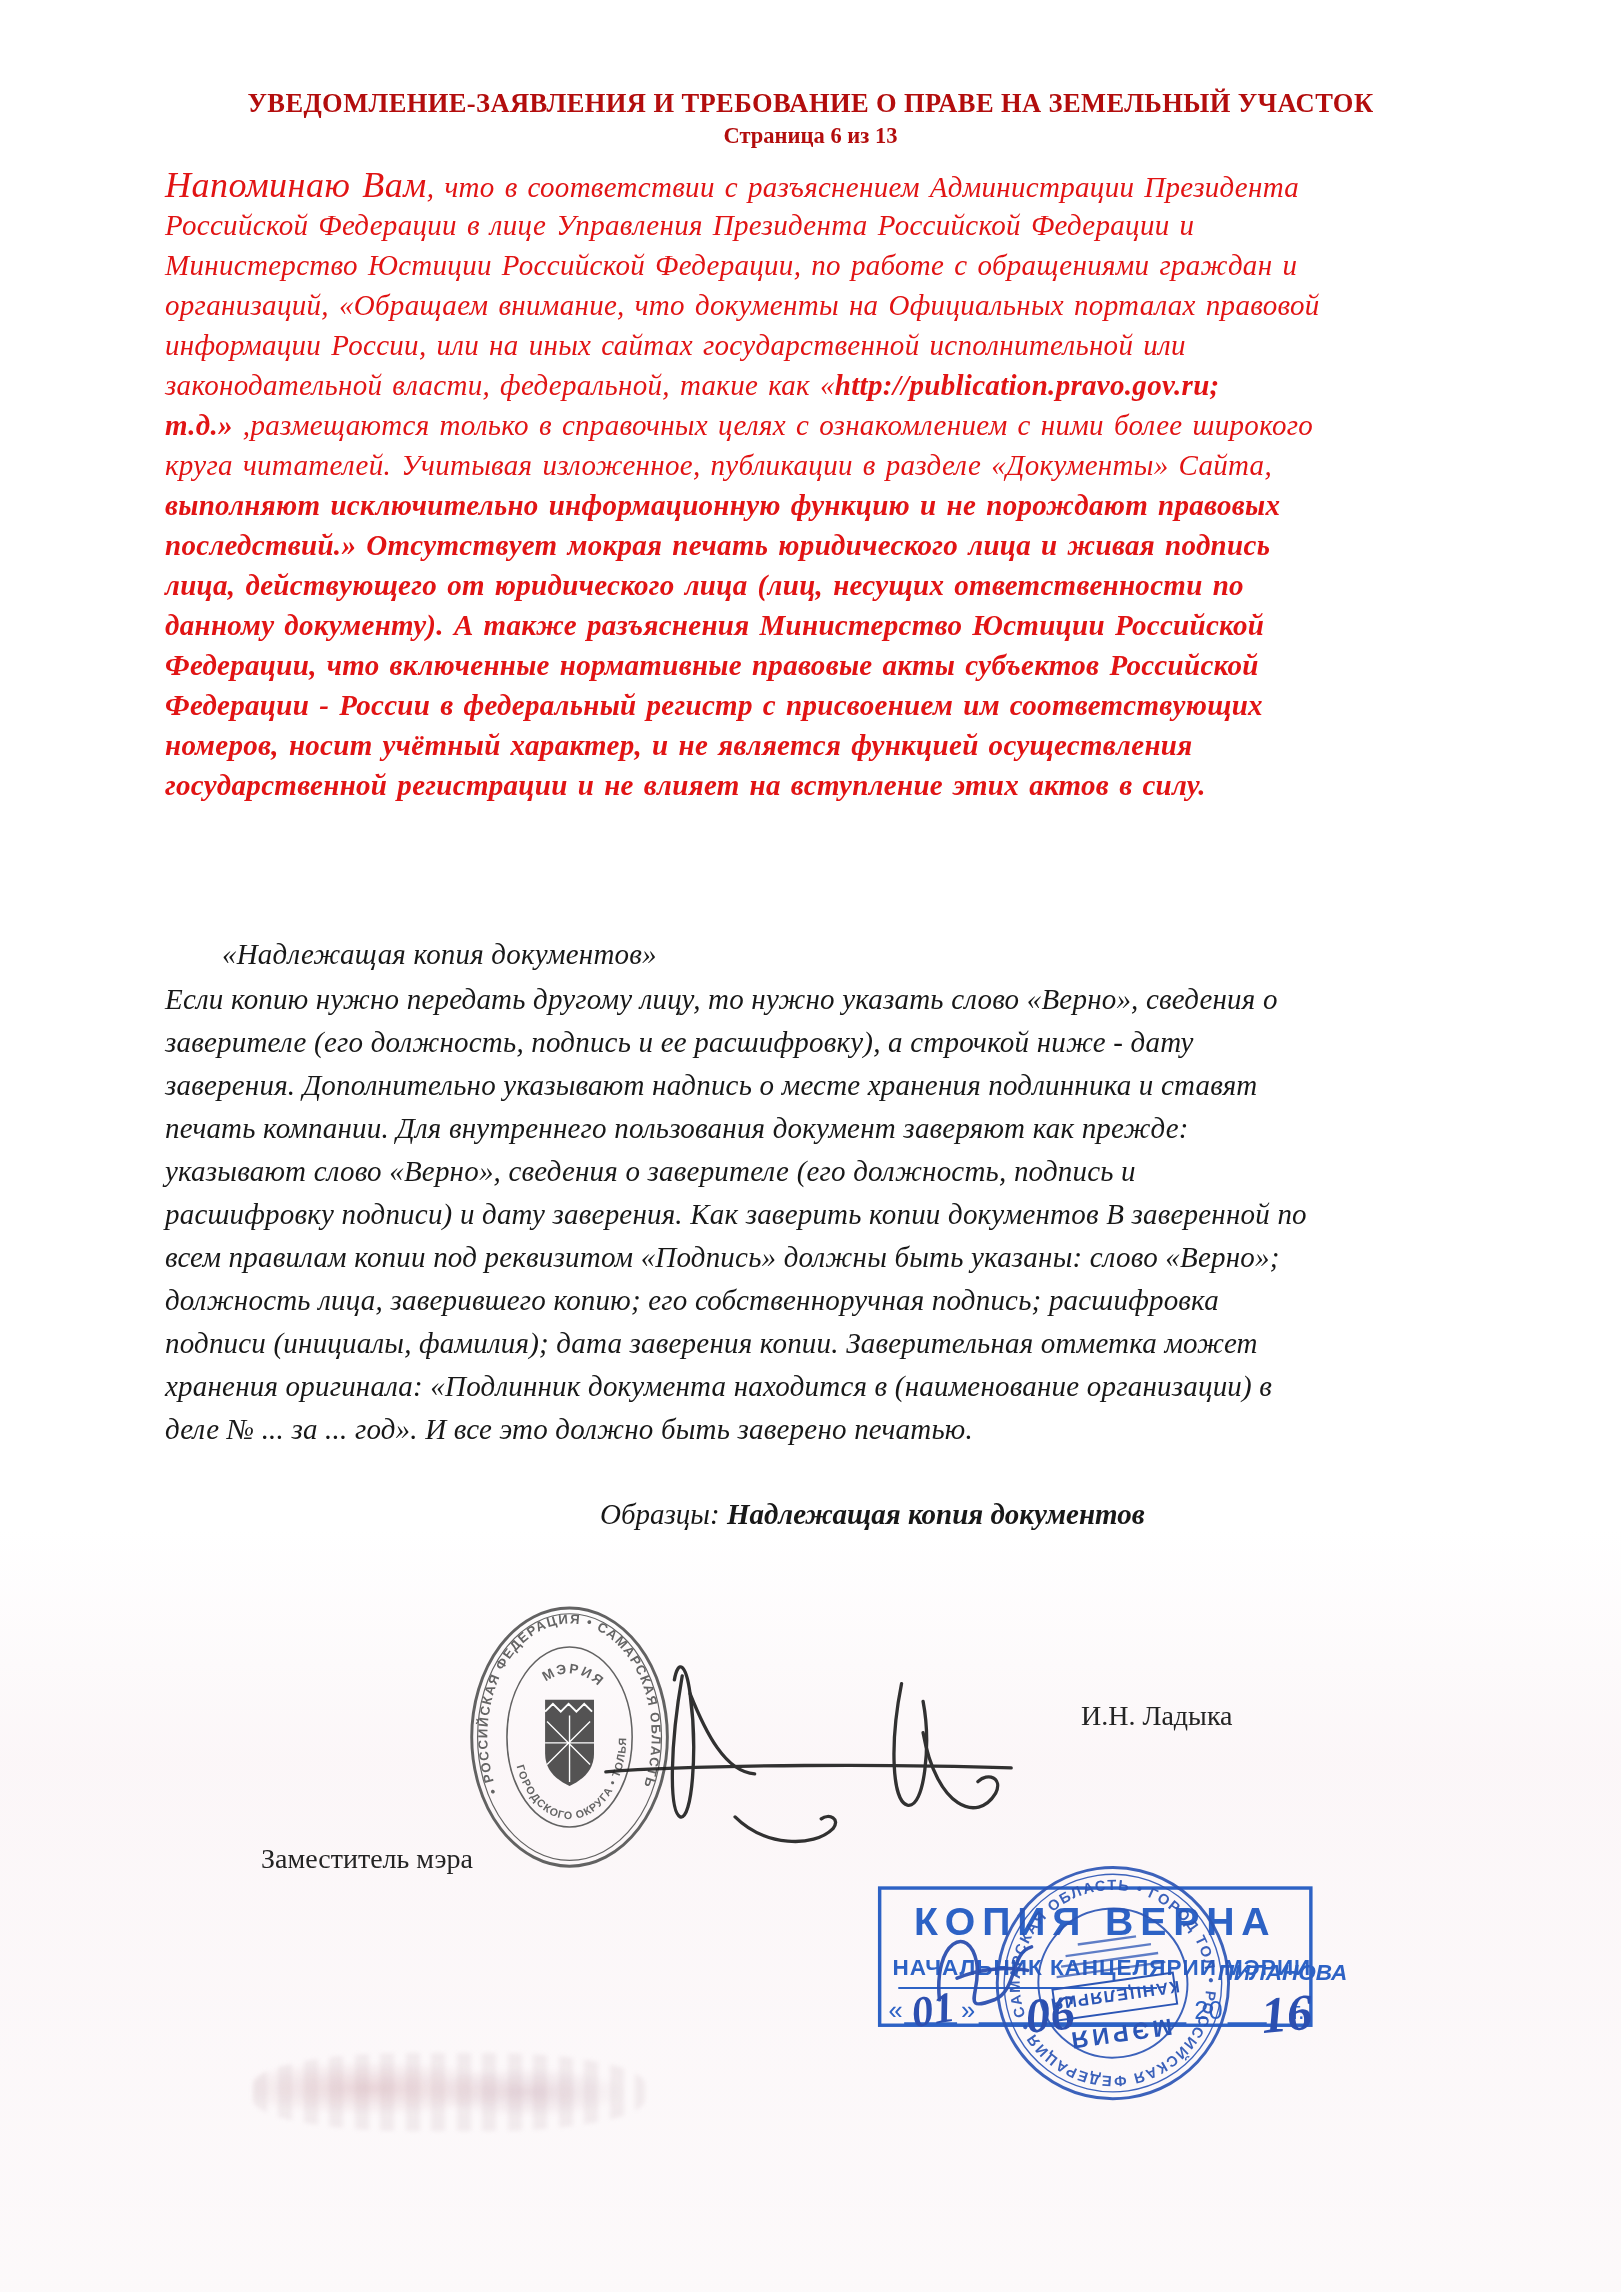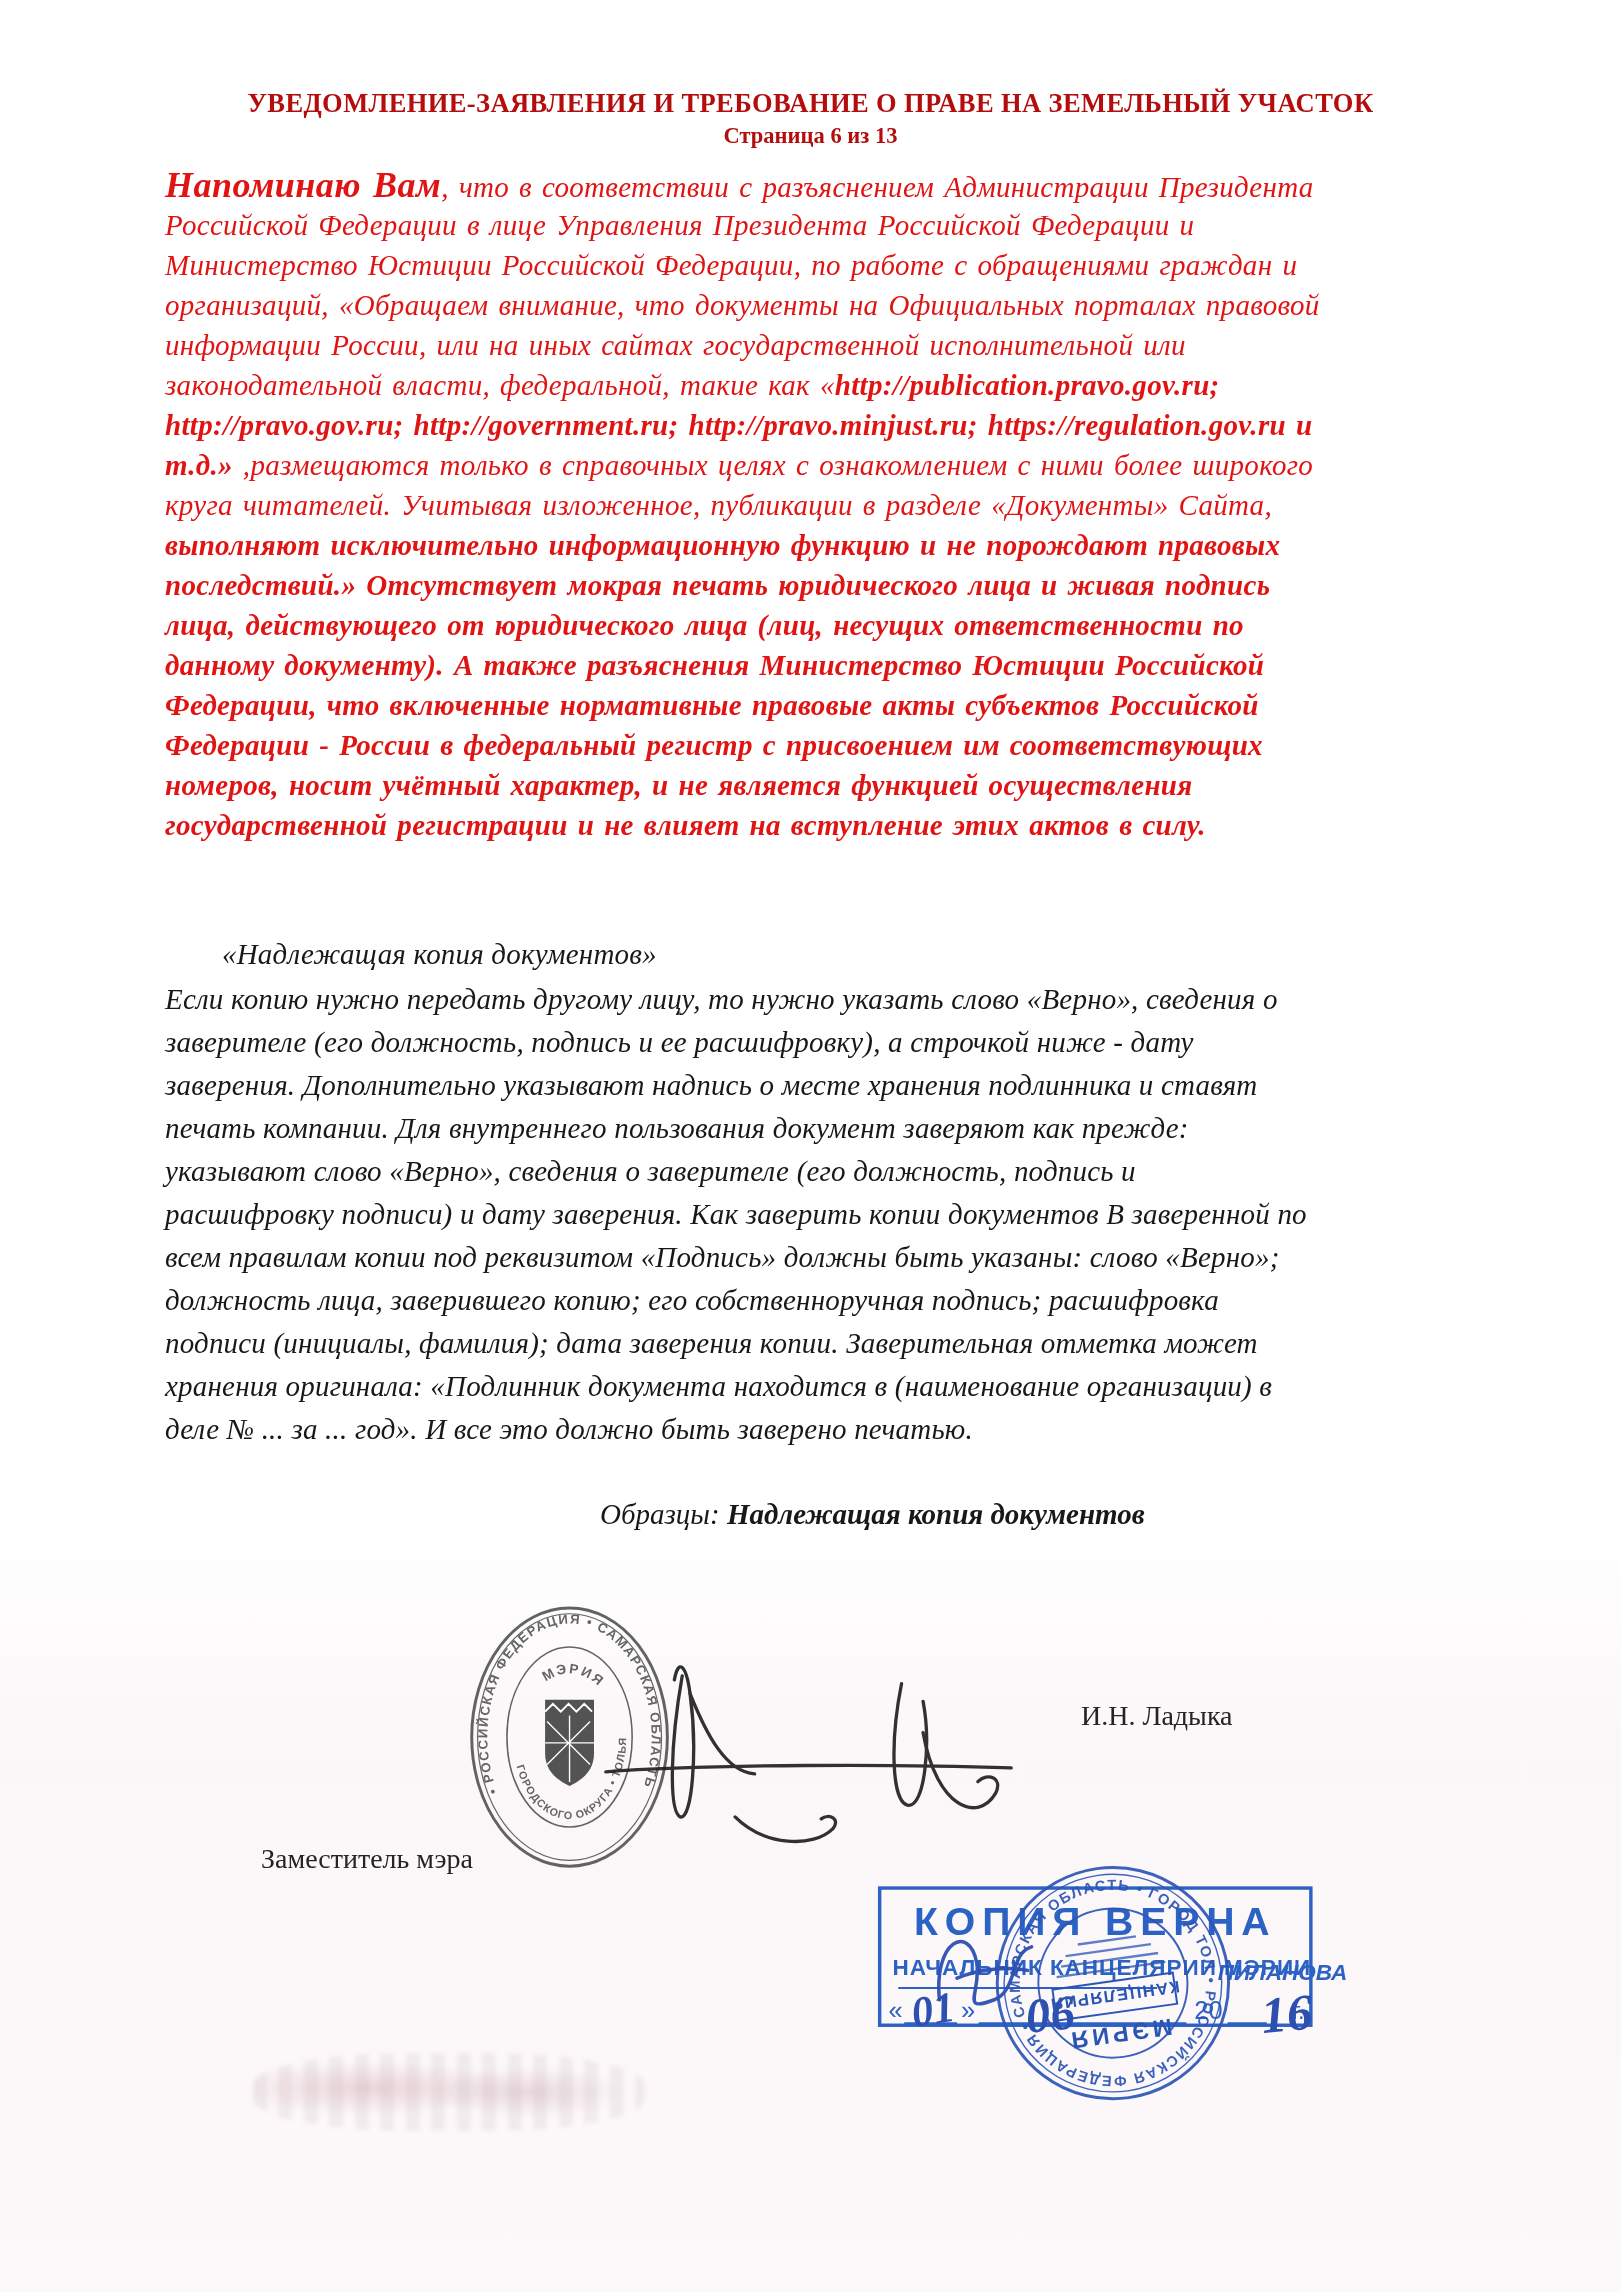--- a/index.html
+++ b/index.html
@@ -14,21 +14,21 @@
     pointer-events:none; }
 
   .doc-title { position:absolute; left:0; top:88px; width:100%; text-align:center;
     color:#b30d0d; font-weight:bold; font-size:26.5px; letter-spacing:0.4px; white-space:nowrap; }
   .page-indicator { position:absolute; left:0; top:123px; width:100%; text-align:center;
     color:#b30d0d; font-weight:bold; font-size:22.5px; }
 
   .red-para { position:absolute; left:165px; top:165px; width:1338px;
     color:#e11414; font-style:italic; font-size:29px; letter-spacing:0.3px; word-spacing:2.5px; }
   .rline { height:40px; line-height:40px; white-space:nowrap; }
-  .lead { font-size:36px; font-weight:bold; letter-spacing:0.5px; }
+  .lead { font-size:36px; font-weight:normal; letter-spacing:0.5px; }
   .rbold { font-weight:bold; }
 
   .black-section { position:absolute; left:165px; top:931px; width:1353px;
     color:#181818; font-style:italic; font-size:29px; letter-spacing:0.2px; }
   .bheading { font-weight:normal; padding-left:57px; height:47px; line-height:47px; white-space:nowrap; }
   .bline { height:43px; line-height:43px; white-space:nowrap; }
 
   .samples { position:absolute; left:600px; top:1498px; font-style:italic; font-size:29px;
     color:#181818; white-space:nowrap; }
   .samples .emph { font-weight:bold; }
@@ -66,21 +66,20 @@
   <div class="doc-title">УВЕДОМЛЕНИЕ-ЗАЯВЛЕНИЯ И ТРЕБОВАНИЕ О ПРАВЕ НА ЗЕМЕЛЬНЫЙ УЧАСТОК</div>
   <div class="page-indicator">Страница 6 из 13</div>
 
   <div class="red-para">
     <div class="rline"><span class="lead">Напоминаю Вам</span><span>, что в соответствии с  разъяснением Администрации Президента</span></div>
     <div class="rline">Российской Федерации в лице Управления Президента Российской Федерации и</div>
     <div class="rline">Министерство Юстиции Российской Федерации,  по  работе с обращениями граждан и</div>
     <div class="rline">организаций, «Обращаем внимание, что документы на Официальных порталах правовой</div>
     <div class="rline">информации России,  или на иных сайтах государственной исполнительной или</div>
     <div class="rline"><span>законодательной власти, федеральной, такие как «</span><span class="rbold">http://publication.pravo.gov.ru;</span></div>
-    <div class="rline rbold">http://pravo.gov.ru; http://government.ru; http://pravo.minjust.ru; https://regulation.gov.ru и</div>
     <div class="rline"><span class="rbold">т.д.»</span><span> ,размещаются только в справочных целях с ознакомлением с ними более широкого</span></div>
     <div class="rline">круга читателей. Учитывая изложенное, публикации в разделе «Документы» Сайта,</div>
     <div class="rline rbold">выполняют исключительно информационную функцию и не порождают правовых</div>
     <div class="rline rbold">последствий.» Отсутствует мокрая печать юридического лица и живая подпись</div>
     <div class="rline rbold">лица, действующего от юридического лица (лиц, несущих ответственности по</div>
     <div class="rline rbold">данному документу). А также разъяснения Министерство Юстиции Российской</div>
     <div class="rline rbold">Федерации, что включенные нормативные правовые акты субъектов Российской</div>
     <div class="rline rbold">Федерации - России в федеральный регистр с присвоением им соответствующих</div>
     <div class="rline rbold">номеров, носит учётный характер, и не является функцией осуществления</div>
     <div class="rline rbold">государственной регистрации и не влияет на вступление этих актов в силу.</div>

